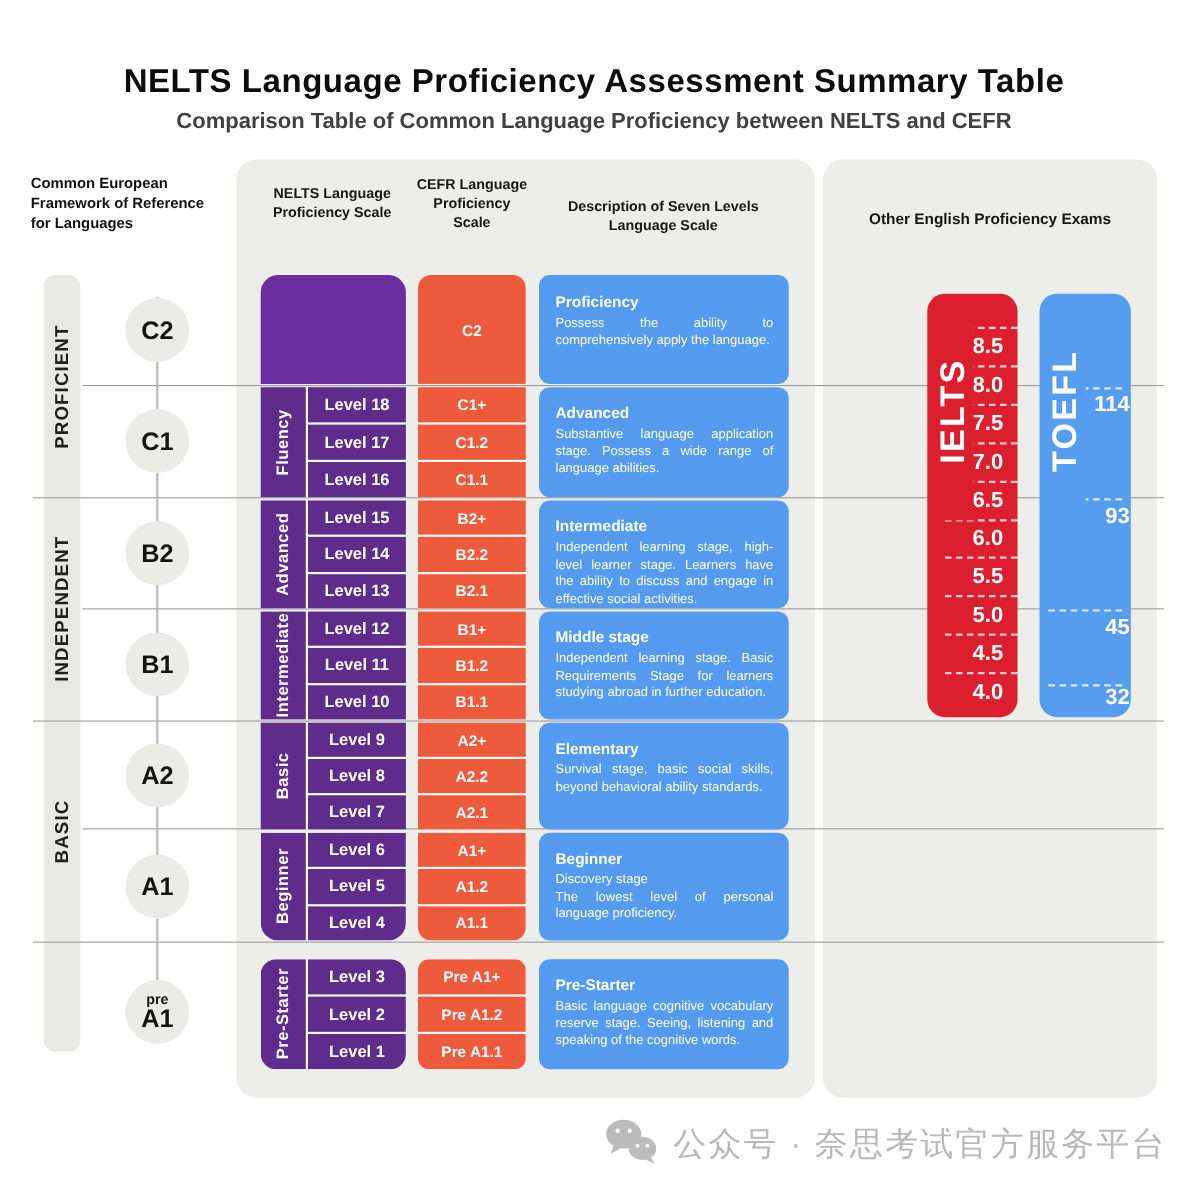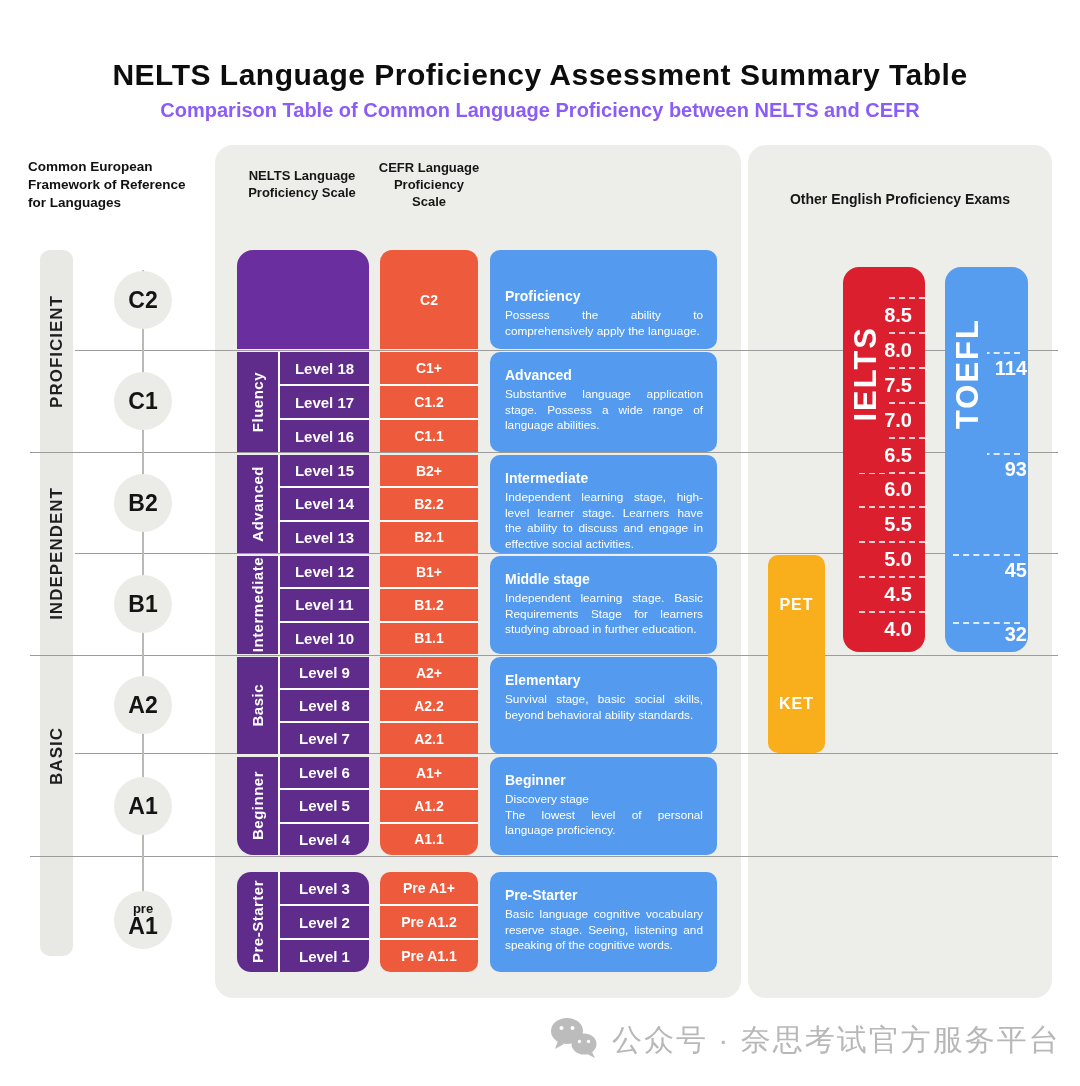--- a/index.html
+++ b/index.html
@@ -5,21 +5,21 @@
   * { margin:0; padding:0; box-sizing:border-box; }
   body { background:#fff; }
   .stage {
     position:relative; width:1080px; height:1086px; background:#ffffff;
     font-family:"Liberation Sans","DejaVu Sans",sans-serif; overflow:hidden; color:#111;
   }
   
   .title { position:absolute; left:0; right:0; top:58px; text-align:center;
            font-size:30px; font-weight:bold; letter-spacing:.5px; color:#0d0d0d; }
   .subtitle { position:absolute; left:0; right:0; top:99px; text-align:center;
-           font-size:20px; font-weight:bold; color:#8b5cf6; }
+           font-size:20px; font-weight:bold; color:#404040; }
   
   .panel { position:absolute; background:#EDEDEA; border-radius:18px; z-index:0; }
   .panel.main  { left:215px; top:145px; width:526px; height:853px; }
   .panel.right { left:748px; top:145px; width:304px; height:853px; }
   
   .gridline { position:absolute; height:0; border-top:1.5px solid #9c9c9c; right:22px; z-index:2; }
   .gl-full  { left:30px; }
   .gl-short { left:75px; }
   
   .axis-header { position:absolute; left:28px; top:158px; width:158px; 
@@ -60,21 +60,21 @@
             justify-content:center; font-size:15px; font-weight:bold; }
   .cgroup { position:absolute; left:143px; top:0; bottom:0; width:98px; background:#fff;
             display:flex; flex-direction:column; gap:2px; }
   .band.b-top .cgroup { border-radius:12px 12px 0 0; overflow:hidden; }
   .band.b-bottom .cgroup { border-radius:0 0 12px 12px; overflow:hidden; }
   .band.b-pre .cgroup { border-radius:10px; overflow:hidden; }
   .ccell { flex:1; background:#EE5A3C; color:#fff; font-size:14px; font-weight:bold;
            display:flex; align-items:center; justify-content:center; }
   .desc { position:absolute; left:253px; top:0; bottom:0; width:227px; background:#549BF0;
           border-radius:10px; color:#fff; padding:15px 14px 8px 15px; }
-  .band.b-top .desc { padding-top:38px; }
+  .band.b-top .desc { padding-top:16px; }
   .dtitle { font-size:14px; font-weight:bold; margin-bottom:4px; }
   .dbody { font-size:11.8px; line-height:1.32; font-weight:normal; white-space:pre-line;
            text-align:justify; }
   
   .exam-col { position:absolute; border-radius:16px; z-index:3; }
   .ielts { left:843px; top:267px; width:82px; height:385px; background:#DC1F2E; }
   .toefl { left:945px; top:267px; width:83px; height:385px; background:#569CEF; }
   .score-rows { position:absolute; left:0; right:0; top:0; bottom:0; padding:30px 0 6px 16px;
                 display:flex; flex-direction:column; z-index:1; }
   .score-row { flex:1; border-top:2px dashed rgba(255,255,255,.78); display:flex;
@@ -135,20 +135,21 @@
   <div class="node" style="top:575px">B1</div>
   <div class="node" style="top:676px">A2</div>
   <div class="node" style="top:777px">A1</div>
   <div class="node pre" style="top:891px">
     <span class="pre-small">pre</span>
     <span class="pre-big">A1</span>
   </div>
 
   <div class="col-header ch-nelts">NELTS Language Proficiency Scale</div>
   <div class="col-header ch-cefr">CEFR Language Proficiency Scale</div>
+  <div class="col-header ch-desc">Description of Seven Levels Language Scale</div>
   <div class="col-header ch-exams">Other English Proficiency Exams</div>
 
   <div class="band b-top" style="top:250px;height:99px">
     <div class="nblock"></div>
     <div class="cgroup">
       <div class="ccell">C2</div>
     </div>
     <div class="desc">
       <div class="dtitle">Proficiency</div>
       <div class="dbody">Possess the ability to comprehensively apply the language.</div>
@@ -313,24 +314,20 @@
     <div class="tdash" style="top:355px"></div>
     <div class="tval" style="top:90px">114</div>
     <div class="tval" style="top:191px">93</div>
     <div class="tval" style="top:292px">45</div>
     <div class="tval" style="top:356px">32</div>
     <div class="exam-label">
       <span class="vtext">TOEFL</span>
     </div>
   </div>
 
-  <div class="cambridge">
-    <div class="cam-cell">PET</div>
-    <div class="cam-cell">KET</div>
-  </div>
 
   <div class="watermark">
     <span>
       <svg width="52" height="44" viewBox="0 0 52 44">
         <ellipse cx="19" cy="15" rx="16" ry="13" fill="#bcbcbc"></ellipse>
         <path d="M10 25 L7 33 L16 28 Z" fill="#bcbcbc"></path>
         <circle cx="13.5" cy="12" r="2" fill="#ffffff"></circle>
         <circle cx="24.5" cy="12" r="2" fill="#ffffff"></circle>
         <ellipse cx="36" cy="28" rx="12.5" ry="10.5" fill="#bcbcbc"></ellipse>
         <path d="M44 36 L47 42 L39 38 Z" fill="#bcbcbc"></path>

